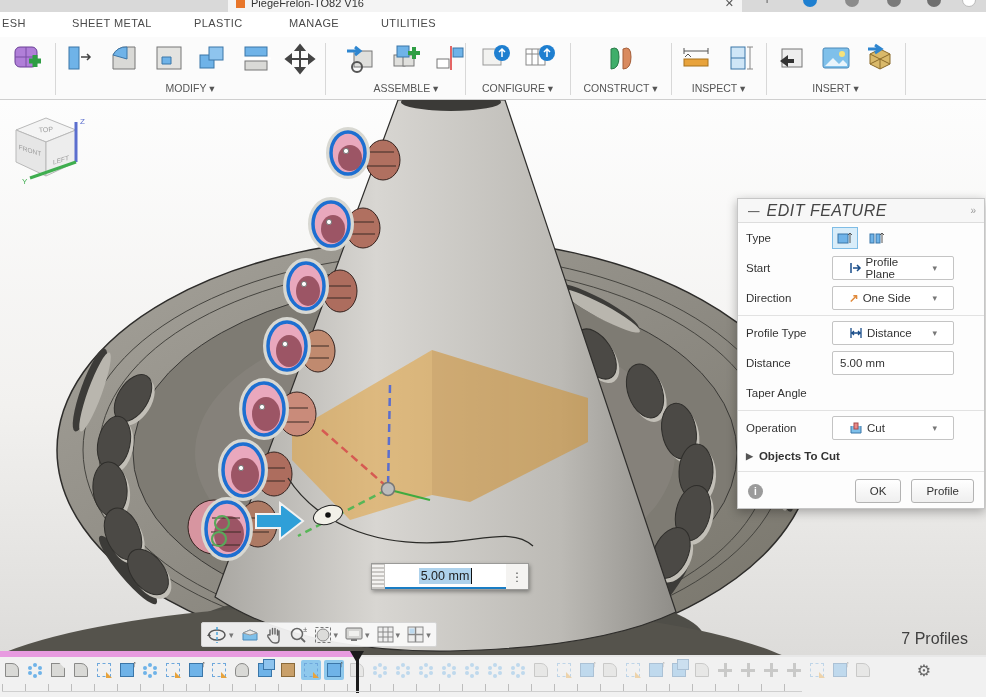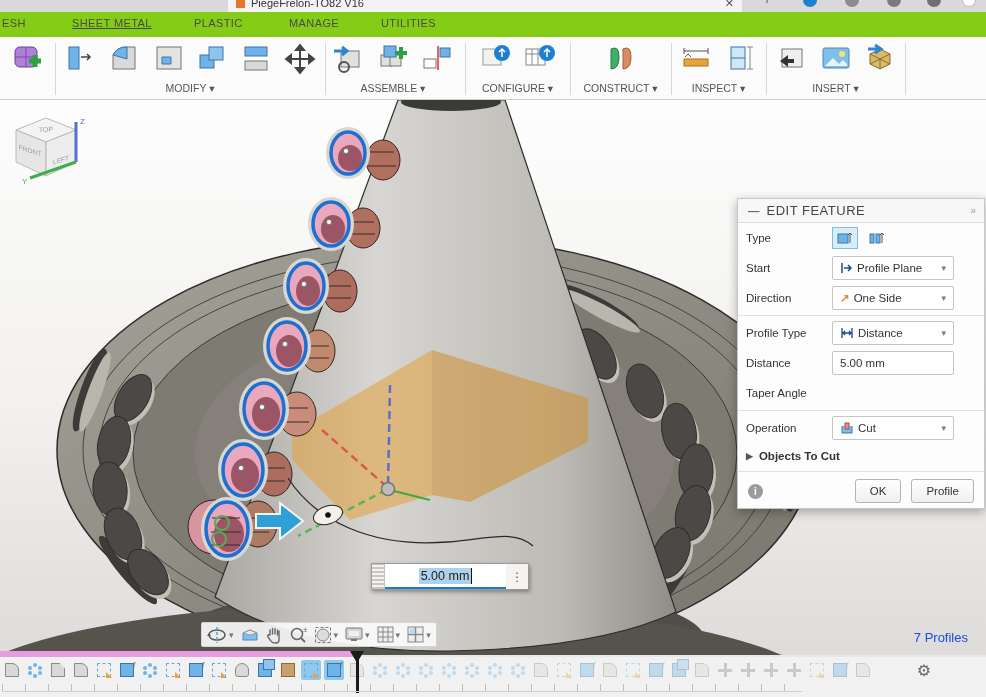--- a/index.html
+++ b/index.html
@@ -10,21 +10,21 @@
   
   #topstrip { left:0; top:0; width:986px; height:12px; background:#d9d9d9; overflow:hidden; }
   #doctab { position:absolute; left:228px; top:0; width:514px; height:12px; background:#f4f4f4; display:flex; align-items:flex-start; }
   #doctab .cube { width:9px; height:8px; background:#e8762a; margin:0 6px 0 8px; }
   #doctab .ttl { font-size:11px; color:#333; margin-top:-3px; }
   #doctab .x { position:absolute; right:8px; top:-3px; font-size:11px; color:#555; }
   .stripicon { position:absolute; top:-9px; font-size:14px; color:#666; }
   .stripdot { position:absolute; top:-7px; width:14px; height:14px; border-radius:50%; }
 
   
-  #ribbontabs { left:0; top:12px; width:986px; height:25px; background:#84cc16; }
+  #ribbontabs { left:0; top:12px; width:986px; height:25px; background:#ffffff; }
   .rtab { position:absolute; top:5px; font-size:11px; color:#4a4a4a; letter-spacing:.4px; white-space:nowrap; }
 
   
   #toolbar { left:0; top:37px; width:986px; height:63px; background:#fbfbfb; border-bottom:1px solid #cfcfcf; }
   .tgroup { position:absolute; top:0; height:62px; }
   .tgroup .icons { display:flex; align-items:center; justify-content:center; gap:8px; height:44px; }
   .tgroup .glabel { text-align:center; font-size:10.5px; color:#555; margin-top:1px; white-space:nowrap; }
   .vsep { position:absolute; top:6px; width:1px; height:52px; background:#d8d8d8; }
   .caret { color:#777; font-size:9px; }
 
@@ -37,43 +37,43 @@
   #viewcube { left:893px; top:105px; width:92px; height:92px; }
 
   
   #diminput { left:371px; top:563px; width:158px; height:27px; background:#f4f3f1;
     border:1px solid #9a9a98; box-shadow:1px 2px 4px rgba(0,0,0,.35); display:flex; align-items:stretch; }
   #diminput .grip { width:13px; background:repeating-linear-gradient(0deg,#c9c7c4 0 2px,#f4f3f1 2px 4px); border-right:1px solid #c4c2bf; }
   #diminput .field { flex:1; background:#fff; border-bottom:2px solid #1a7dc4; display:flex; align-items:center; justify-content:center; }
   #diminput .selval { background:#aed2ec; font-size:12.5px; color:#222; padding:1px 2px; border-right:1px solid #111; }
   #diminput .menu { width:22px; display:flex; align-items:center; justify-content:center; color:#555; font-size:12px; }
 
-  #statusprofiles { right:18px; top:630px; position:absolute; font-size:13px; color:#1d4ed8; }
+  #statusprofiles { right:18px; top:630px; position:absolute; font-size:16px; color:#404040; }
 
   
   #navbar { left:201px; top:622px; height:25px; background:rgba(250,250,250,.92);
     border:1px solid #d5d5d5; border-radius:2px; display:flex; align-items:center; padding:0 5px; gap:7px; }
   .navico { display:flex; align-items:center; gap:2px; color:#555; }
 
   
   #dialog { left:737px; top:198px; width:248px; background:#fdfdfd; border:1px solid #c6c6c6;
     box-shadow:0 3px 10px rgba(0,0,0,.3); font-size:11.5px; color:#333; }
   #dlg-head { height:24px; display:flex; align-items:center; border-bottom:1px solid #ddd; background:#f7f7f7; }
   #dlg-head .dash { margin:0 7px 0 10px; color:#666; font-weight:bold; }
-  #dlg-head .dtitle { letter-spacing:.5px; color:#444; font-size:13px; }
+  #dlg-head .dtitle { letter-spacing:.5px; color:#444; font-size:16px;font-style:italic; }
   #dlg-head .chev { margin-left:auto; margin-right:8px; color:#999; font-size:10px; }
   .drow { display:flex; align-items:center; height:30px; padding:0 8px; }
   .dlabel { width:86px; flex:none; }
   .dsep { height:1px; background:#e2e2e2; margin:2px 0; }
   .typebtn { width:26px; height:22px; border:1px solid transparent; display:flex; align-items:center; justify-content:center; margin-right:6px; }
   .typebtn.sel { background:#d9edf9; border-color:#7fbde6; }
   .chip { background:#cde7f7; border:1px solid #5fabda; border-radius:2px; height:22px; display:flex; align-items:center; padding:0 8px 0 4px; gap:3px; }
   .chipx { margin-left:10px; color:#888; font-size:12px; }
   .dd { width:122px; height:24px; background:#fff; border:1px solid #c4c4c4; border-radius:2px;
-    display:flex; align-items:center; padding:0 7px; gap:4px; }
+    display:flex; align-items:center; padding:0 16px; gap:4px; }
   .dd .caret { margin-left:auto; }
   .dinput { width:122px; height:24px; background:#fff; border:1px solid #c4c4c4; border-radius:2px;
     display:flex; align-items:center; padding:0 7px; }
   .objrow { display:flex; align-items:center; height:26px; padding:0 8px; font-weight:bold; gap:6px; }
   .tri { color:#555; font-size:9px; }
   #dlg-foot { display:flex; align-items:center; height:34px; padding:0 10px; }
   .infoc { width:15px; height:15px; border-radius:50%; background:#9b9b9b; color:#fff; font-size:10px;
     display:flex; align-items:center; justify-content:center; font-weight:bold; }
   .btn { margin-left:10px; height:24px; padding:0 14px; background:linear-gradient(#fff,#efefef);
     border:1px solid #b3b3b3; border-radius:3px; font-size:11.5px; color:#333; display:flex; align-items:center; }
@@ -122,21 +122,21 @@
   <span class="stripicon" style="left:763px;">+</span>
   <span class="stripdot" style="left:803px;background:#1e7fd0;"></span>
   <span class="stripdot" style="left:845px;background:#8b8b8b;"></span>
   <span class="stripdot" style="left:887px;background:#7a7a7a;"></span>
   <span class="stripdot" style="left:927px;background:#6f6f6f;"></span>
   <span class="stripdot" style="left:962px;background:#fff;border:1px solid #bbb;"></span>
 </div>
 
 <div id="ribbontabs" class="abs">
   <span class="rtab" style="left:2px;">ESH</span>
-  <span class="rtab" style="left:72px;text-decoration:underline;">SHEET METAL</span>
+  <span class="rtab" style="left:72px;">SHEET METAL</span>
   <span class="rtab" style="left:194px;">PLASTIC</span>
   <span class="rtab" style="left:289px;">MANAGE</span>
   <span class="rtab" style="left:381px;">UTILITIES</span>
 </div>
 
 <div id="toolbar" class="abs">
   <div class="vsep" style="left:55px;"></div>
   <div class="vsep" style="left:325px;"></div>
   <div class="vsep" style="left:465px;"></div>
   <div class="vsep" style="left:570px;"></div>
@@ -177,21 +177,21 @@
           <rect x="6" y="20" width="22" height="9" fill="#d9d9d6" stroke="#777"></rect>
           <path d="M4 17.5 h28" stroke="#fff" stroke-width="2"></path>
       </svg>
       <svg width="34" height="34">
         <path d="M17 3 v28 M3 17 h28 M17 3 l-4 5 h8 z M17 31 l-4 -5 h8 z M3 17 l5 -4 v8 z M31 17 l-5 -4 v8 z" fill="#444" stroke="#444" stroke-width="2"></path>
       </svg>
     </div>
     <div class="glabel">MODIFY ▾</div>
   </div>
 
-  <div class="tgroup" style="left:323px;width:140px;">
+  <div class="tgroup" style="left:336px;width:140px;">
     <div class="icons">
       <svg width="36" height="36">
         <rect x="10" y="10" width="18" height="16" fill="#e0e0dd" stroke="#777"></rect>
           <path d="M3 10 h12 m-4 -4 l5 4 -5 4" stroke="#2e86d0" stroke-width="3" fill="none"></path>
           <circle cx="13" cy="26" r="5" fill="none" stroke="#555" stroke-width="2"></circle>
       </svg>
       <svg width="36" height="36">
         <rect x="6" y="14" width="11" height="11" fill="#e0e0dd" stroke="#777"></rect>
           <rect x="15" y="14" width="11" height="11" fill="#e0e0dd" stroke="#777"></rect>
           <rect x="9" y="5" width="12" height="11" fill="#6fb3e8" stroke="#3b76a8"></rect>

